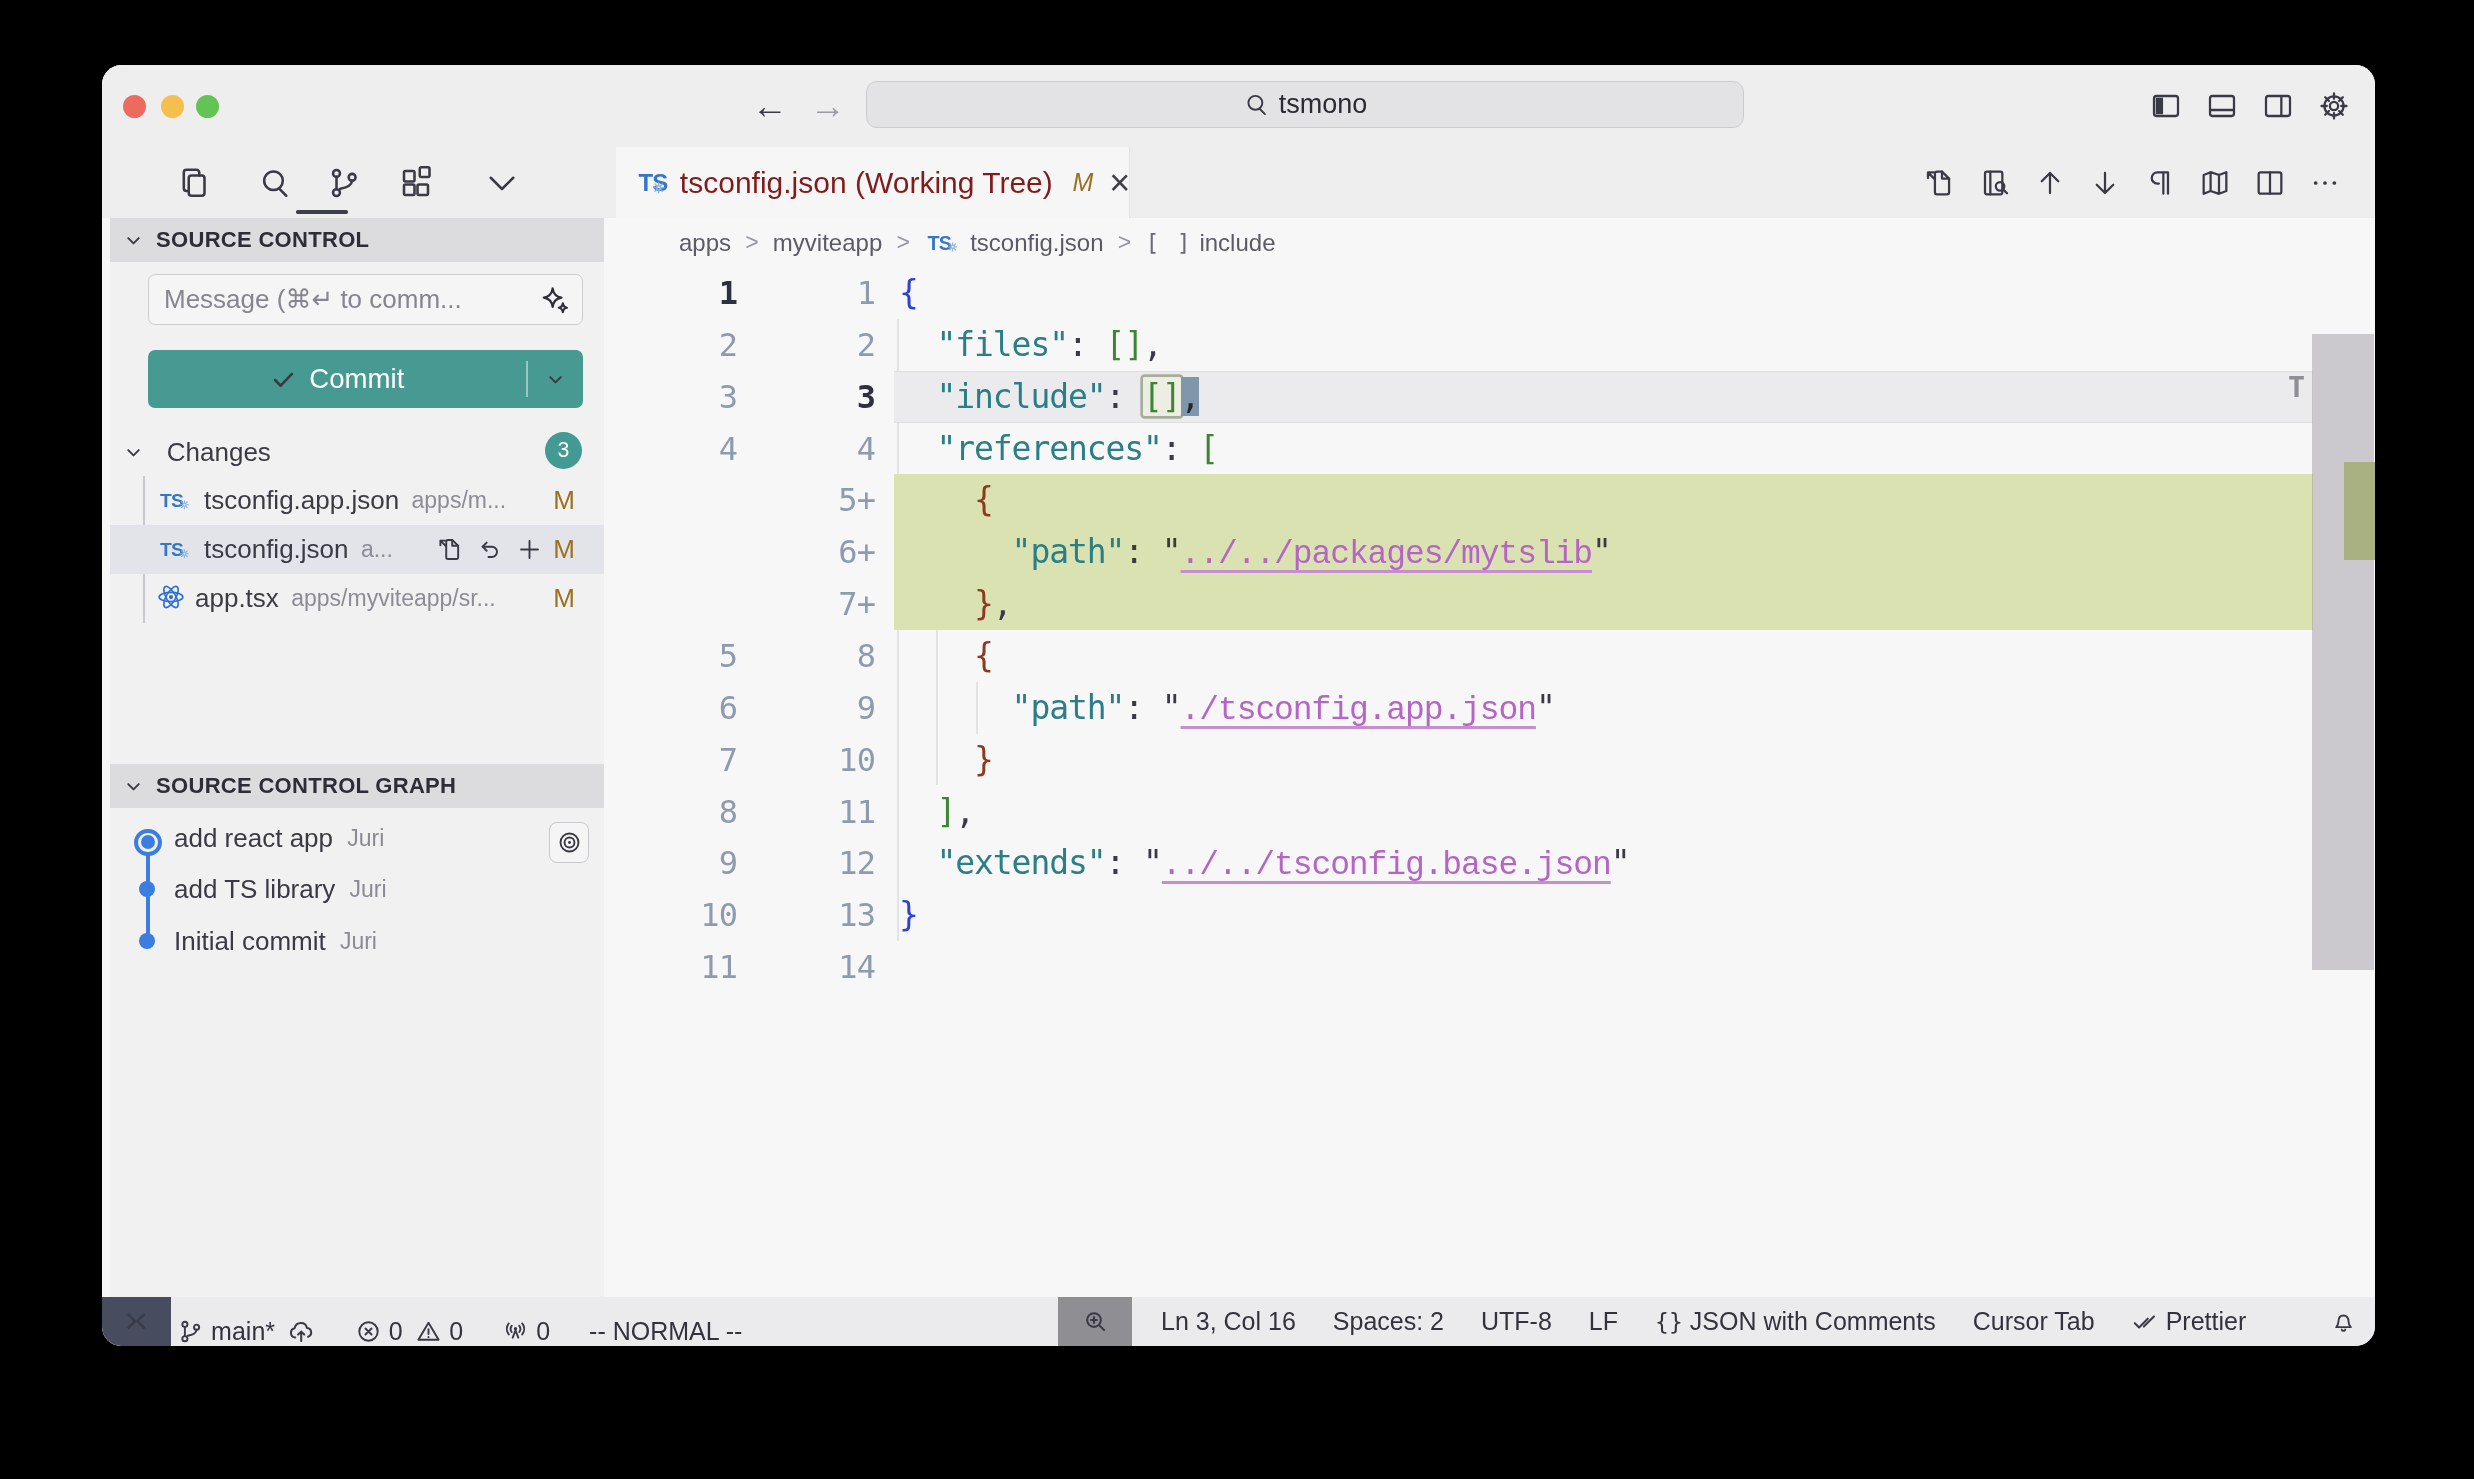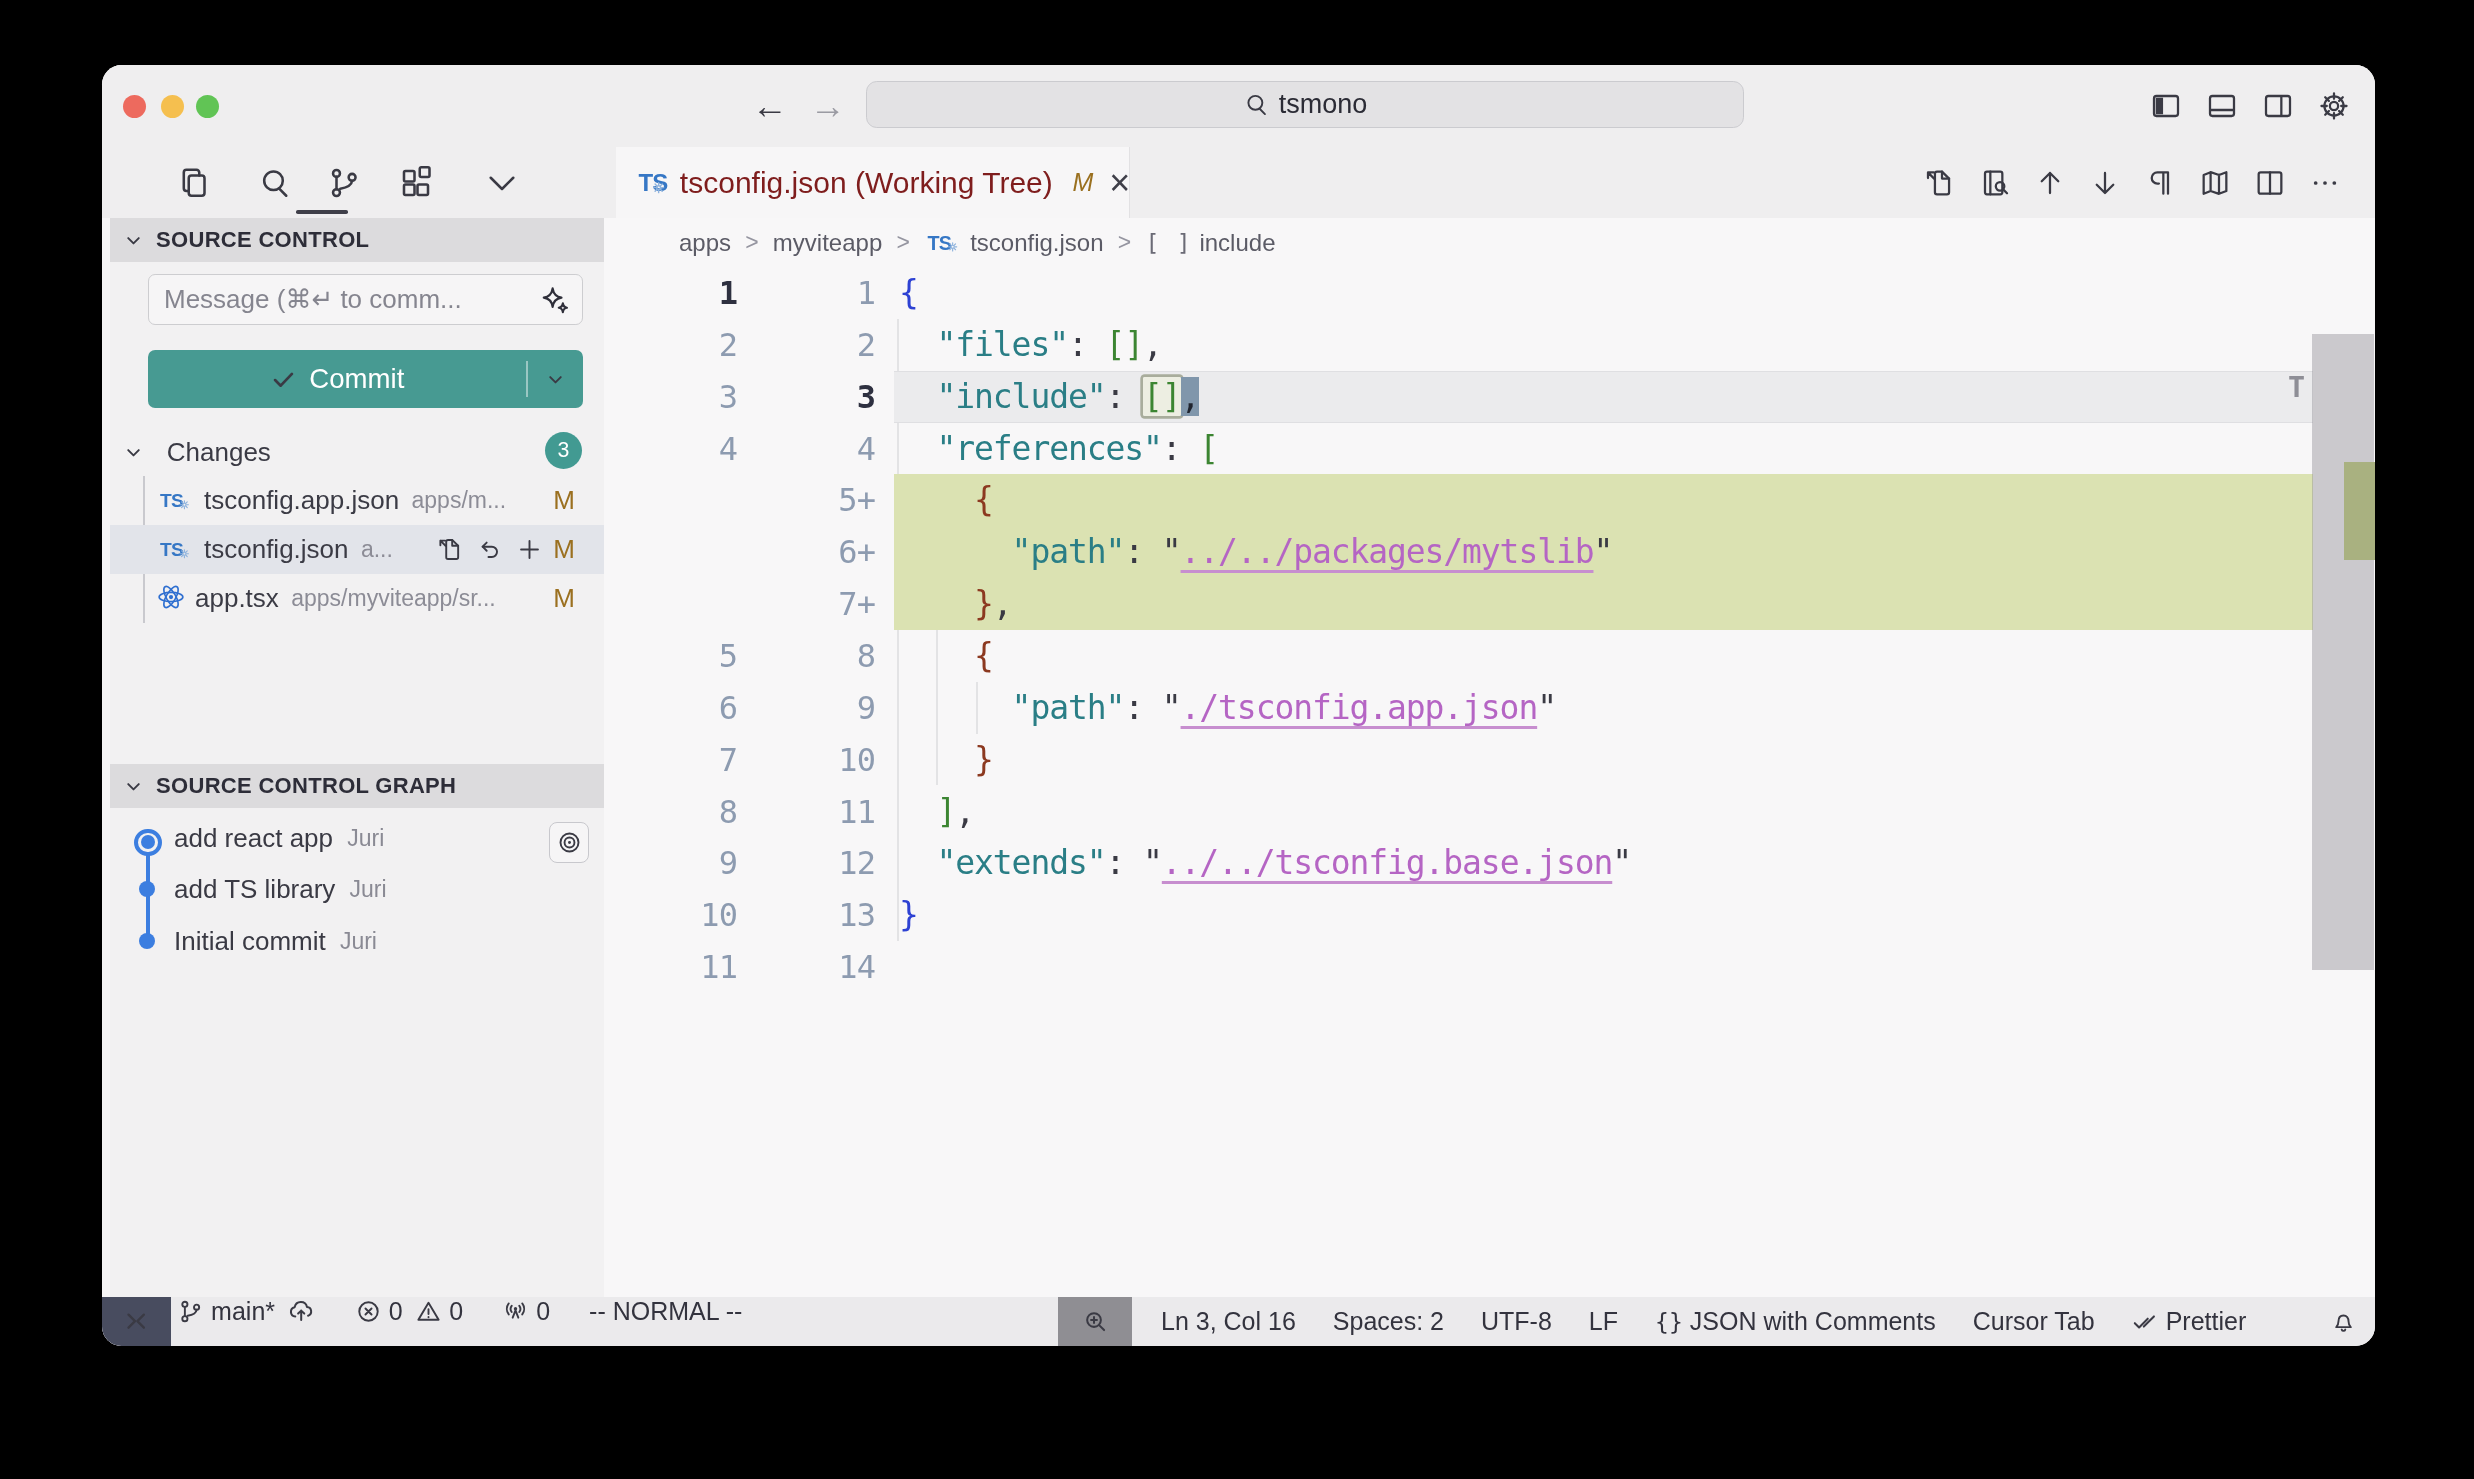--- a/index.html
+++ b/index.html
@@ -85,32 +85,32 @@
   .g1{left:0;width:133px;}
   .g2{left:133px;width:138px;}
   .gdark{color:#2e3040;font-weight:bold;}
   .ctext{position:absolute;left:295px;top:0;white-space:pre;}
   .tk-key{color:#2a7e86;}
   .tk-pun{color:#3a3a44;}
   .tk-qt{color:#3a3a44;}
   .tk-grn{color:#3c8532;}
   .tk-blu{color:#2d41d3;}
   .tk-brn{color:#8c3920;}
-  .tk-lnk{color:#b565c4;text-decoration:underline;text-decoration-color:#c78ecf;text-decoration-thickness:2.7px;text-underline-offset:7.1px;}
+  .tk-lnk{color:#b565c4;text-decoration:underline;text-decoration-color:#c78ecf;text-decoration-thickness:2.7px;text-underline-offset:7.1px;font-family:Liberation Mono, monospace;}
   .tk-box{box-shadow:0 0 0 2.7px #a9ad9c;background:#edeee2;border-radius:1.8px;}
   .tk-cur{background:#8096ab;color:#20242e;}
   .iguide{position:absolute;width:1.8px;background:#e3e3e5;}
   .scrollbar{position:absolute;left:1708px;top:116px;width:62px;height:636px;background:rgba(140,138,145,.42);}
   .ov-green{position:absolute;left:1740px;top:244px;width:31px;height:98px;background:#a9b180;}
   .mini-t{position:absolute;left:1684px;top:153px;color:#8e8e96;font-size:28.4px;font-weight:bold;font-family:"DejaVu Sans Mono",monospace;}
   
   .statusbar{position:absolute;left:0;top:1232px;width:2273px;height:49px;background:#ebeaec;color:#33333e;font-size:25px;}
   .remote-block{position:absolute;left:0;top:0;width:69px;height:49px;background:#484c5f;color:#fff;
                 display:flex;align-items:center;justify-content:center;}
-  .sb-left{position:absolute;left:75px;top:0;height:49px;display:flex;align-items:flex-start;gap:12.4px;white-space:nowrap;}
+  .sb-left{position:absolute;left:75px;top:0;height:49px;display:flex;align-items:flex-end;gap:12.4px;white-space:nowrap;}
   .sb-gap{width:14.2px;}
   .zoom-block{position:absolute;left:956px;top:0;width:74px;height:49px;background:#8f8e93;color:#26262e;
               display:flex;align-items:center;justify-content:center;}
   .sb-right{position:absolute;left:1059px;top:0;height:49px;display:flex;align-items:center;gap:37px;white-space:nowrap;}
   .sb-item{display:flex;align-items:center;gap:7.1px;}
   .sb-bell{position:absolute;right:18px;top:0;height:49px;display:flex;align-items:center;}
 </style>
 </head>
 <body>
 

